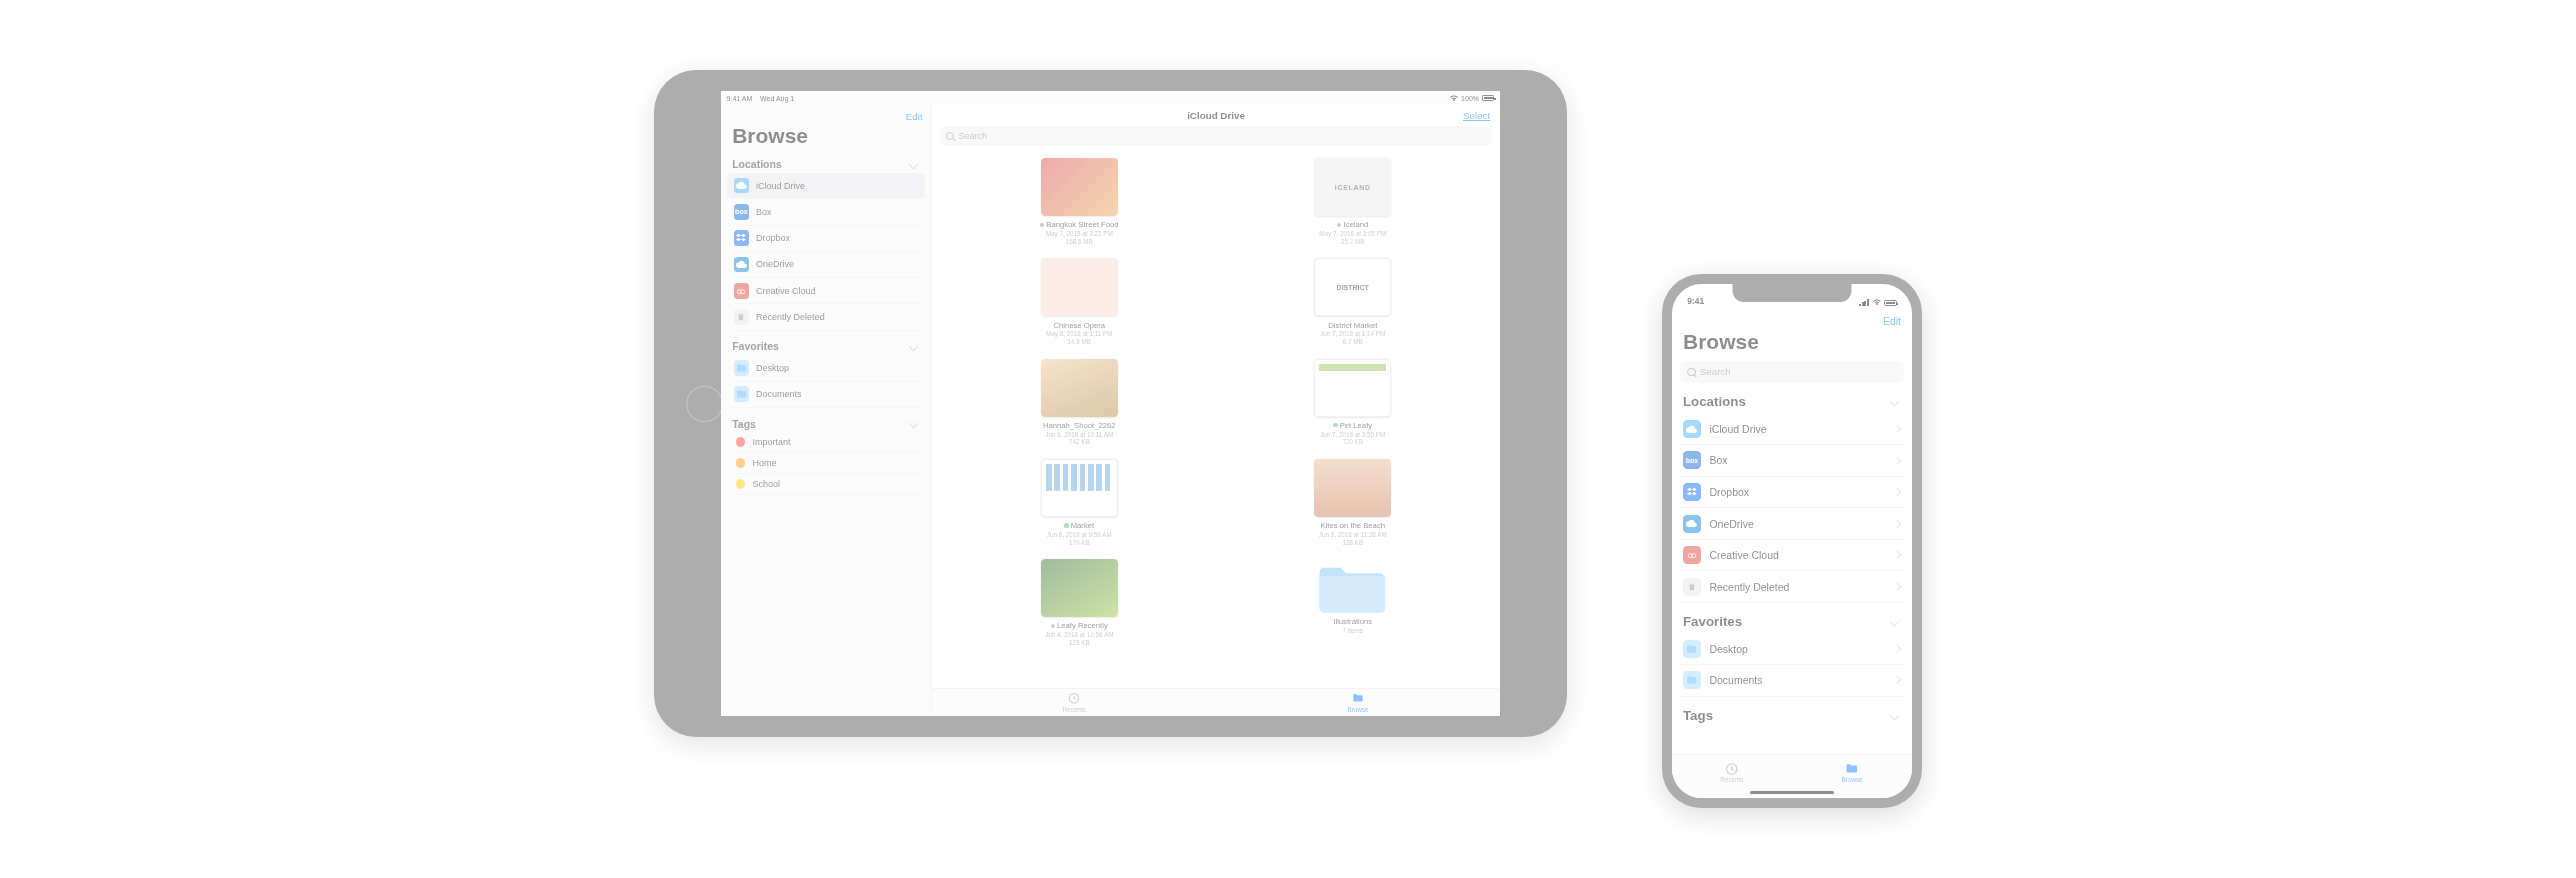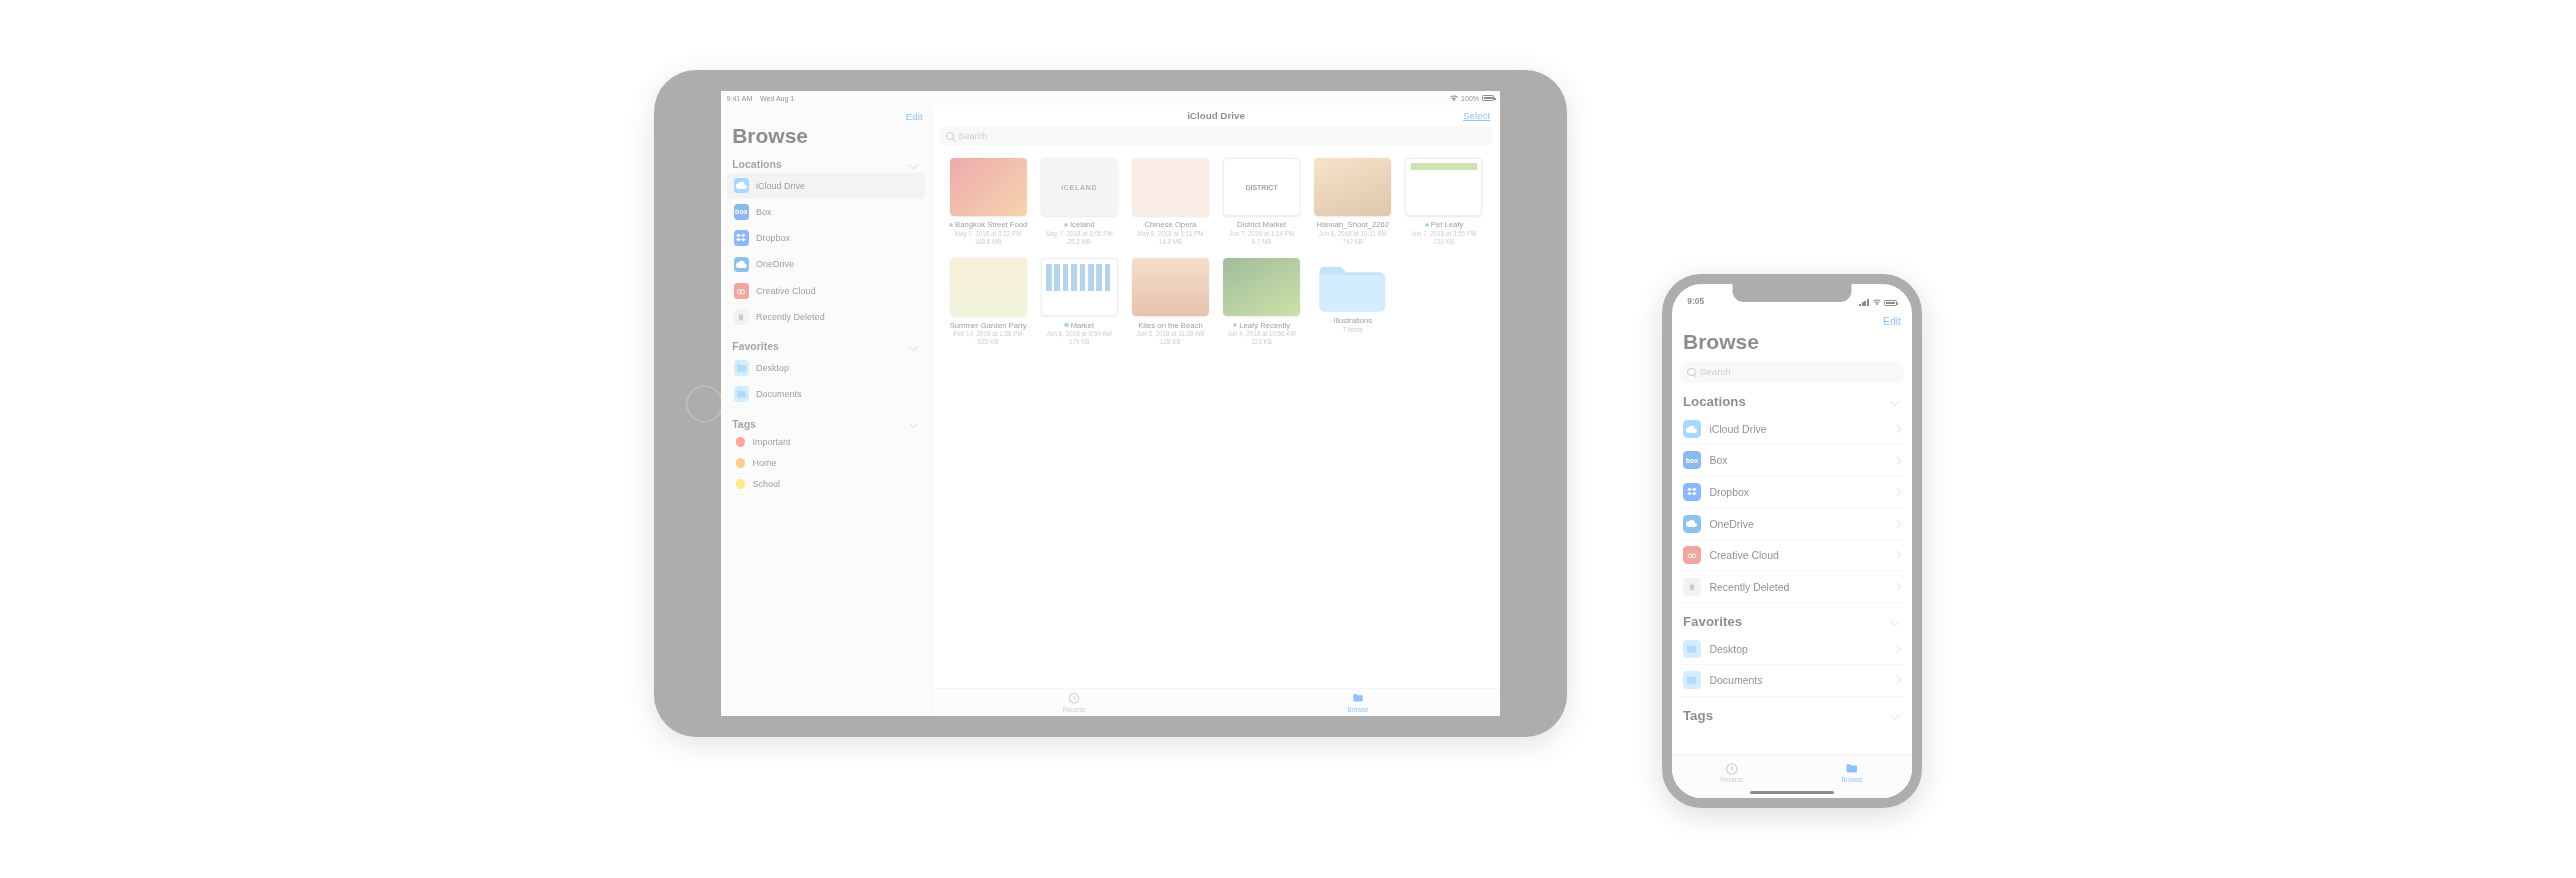--- a/index.html
+++ b/index.html
@@ -69,21 +69,21 @@
   .cloud-svg { width:11.2px; height:8.4px; fill:#fff; }
 
   .main { flex:1; display:flex; flex-direction:column; background:#fff; }
   .main-header { display:flex; justify-content:space-between; align-items:center; padding:5.6px 9.8px; }
   .main-title { position:absolute; left:50%; transform:translateX(-50%); font-size:9.8px; font-weight:600; }
   .main-select { color:#007aff; font-size:9.8px; margin-left:auto;text-decoration:underline; }
   .searchbar { margin:0 8.4px 5.6px; background:#efeff0; border-radius:7px; height:19.7px; display:flex; align-items:center; padding:0 5.6px; gap:4.2px; color:#8e8e93; font-size:9px; }
   .mag { width:8.4px; height:8.4px; border:1.1px solid #8e8e93; border-radius:50%; position:relative; }
   .mag::after { content:""; position:absolute; width:3.5px; height:1.1px; background:#8e8e93; bottom:-1.4px; right:-2.1px; transform:rotate(45deg); }
 
-  .grid { flex:1; padding:7px 14px; display:grid; grid-template-columns: repeat(6, 1fr); gap:12.6px 7px; overflow:hidden; align-content:start; }
+  .grid { flex:1; padding:7px 14px; display:grid; grid-template-columns: repeat(2, 1fr); gap:12.6px 7px; overflow:hidden; align-content:start; }
   .gi { display:flex; flex-direction:column; align-items:center; text-align:center; }
   .thumb { width:77px; height:58px; border-radius:4.2px; box-shadow:0 0.7px 2.1px rgba(0,0,0,0.2); background:#ddd; margin-bottom:4.2px; }
   .gi .gname { font-size:7.7px; color:#222; margin-bottom:0.7px; display:flex; align-items:center; gap:2.1px; justify-content:center; }
   .gi .gdate, .gi .gsize { font-size:6.3px; color:#8e8e93; line-height:1.25; }
   .sharedot { width:4.2px; height:4.2px; border-radius:50%; display:inline-block; }
   .folder-thumb { width:77px; height:58px; position:relative; }
   .folder-thumb svg { width:100%; height:100%; }
 
   .tabbar { height:28px; border-top:0.7px solid #e5e5ea; display:flex; background:#f9f9f9; }
   .tab { flex:1; display:flex; flex-direction:column; align-items:center; justify-content:center; gap:0.7px; font-size:6.3px; color:#8e8e93; }
@@ -340,28 +340,20 @@
               <div class="gi">
                 <div class="thumb th-pethotel"></div>
                 <div class="gname">
                   <span class="sharedot" style="background:#34c759"></span>
                   <span>Pet Leafy</span>
                 </div>
                 <div class="gdate">Jun 7, 2018 at 3:55 PM</div>
                 <div class="gsize">720 KB</div>
               </div>
               <div class="gi">
-                <div class="thumb th-garden"></div>
-                <div class="gname">
-                  <span>Summer Garden Party</span>
-                </div>
-                <div class="gdate">Feb 14, 2018 at 1:56 PM</div>
-                <div class="gsize">535 KB</div>
-              </div>
-              <div class="gi">
                 <div class="thumb th-budget"></div>
                 <div class="gname">
                   <span class="sharedot" style="background:#34c759"></span>
                   <span>Market</span>
                 </div>
                 <div class="gdate">Jun 6, 2018 at 9:59 AM</div>
                 <div class="gsize">179 KB</div>
               </div>
               <div class="gi">
                 <div class="thumb th-kites"></div>
@@ -410,21 +402,21 @@
         </div>
       </div>
     </div>
   </div>
 
   <div class="iphone">
     <div class="iphone-screen">
       <div class="notch"></div>
 
       <div class="ip-statusbar">
-        <span>9:05</span>
+        <span>9:41</span>
         <div class="ip-sb-right">
           <div class="sig-bars">
               <span></span>
               <span></span>
               <span></span>
               <span></span>
             </div>
           <svg class="wifi" viewBox="0 0 20 14">
               <path d="M10 12a2 2 0 100-4 2 2 0 000 4zm-5-5a8 8 0 0110 0l-1.5 1.5a6 6 0 00-7 0L5 7zm-3-3a12 12 0 0116 0l-1.5 1.5a10 10 0 00-13 0L2 4z" fill="#000"></path>
             </svg>

